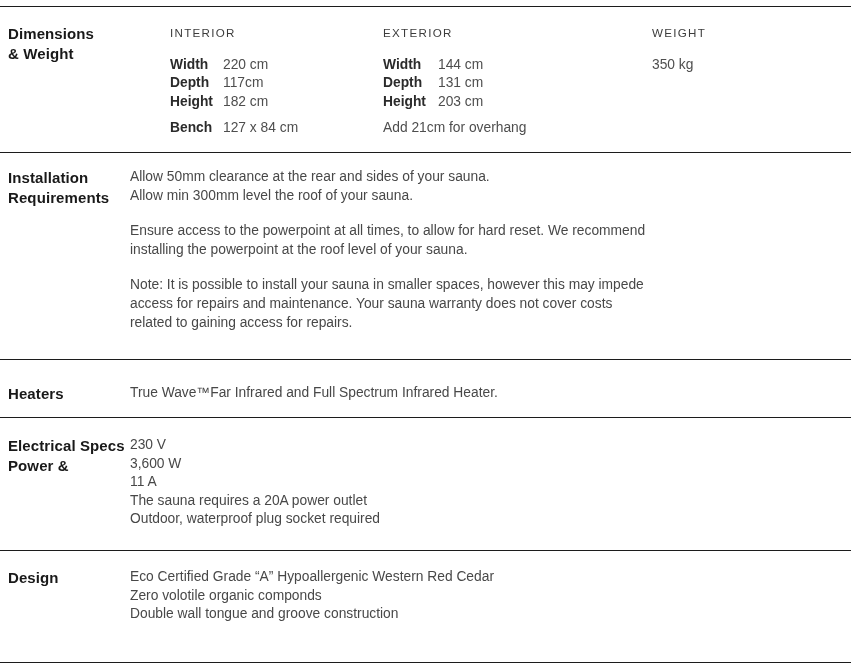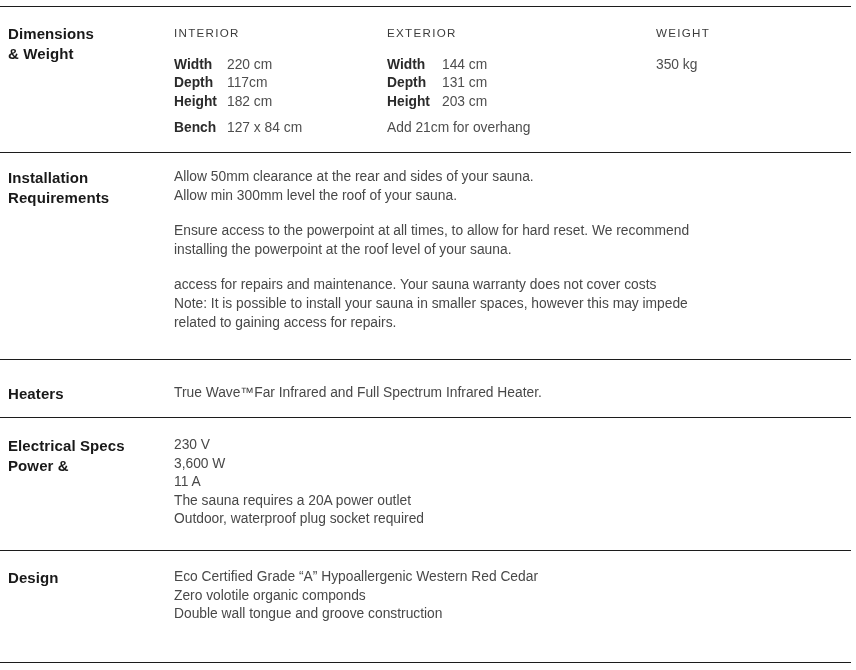--- a/index.html
+++ b/index.html
@@ -20,21 +20,20 @@
   }
   .rule {
     height: 0;
     border-top: 1.6px solid #1c1c1c;
   }
   .section {
     box-sizing: border-box;
     border-top: 1.6px solid #1c1c1c;
     display: flex;
     align-items: flex-start;
-    gap: 44px;
   }
   .section.s-dimensions { height: 146px; padding-top: 17px; }
   .section.s-installation { height: 207px; padding-top: 15px; }
   .section.s-heaters { height: 58px; padding-top: 24px; }
   .section.s-power { height: 133px; padding-top: 18px; }
   .section.s-design { height: 112px; padding-top: 17px; }
 
   .label-col {
     box-sizing: border-box;
     width: 130px;
@@ -47,21 +46,21 @@
     letter-spacing: 0.1px;
   }
   .content-col {
     flex: 1 1 auto;
     font-size: 13.8px;
     line-height: 18.6px;
     color: #484848;
   }
 
   
-  .dim-columns { display: flex; }
+  .dim-columns { display: flex; margin-left: 40px; }
   .dim-col-interior { width: 213px; flex: 0 0 213px; }
   .dim-col-exterior { width: 269px; flex: 0 0 269px; }
   .dim-col-weight { flex: 1 1 auto; }
   .col-header {
     font-size: 11.6px;
     letter-spacing: 1.3px;
     color: #3c3c3c;
     margin-bottom: 13px;
     white-space: nowrap;
   }
@@ -150,22 +149,22 @@
     <div class="content-col">
       <p class="para">
         <span class="line">Allow 50mm clearance at the rear and sides of your sauna.</span>
         <span class="line">Allow min 300mm level the roof of your sauna.</span>
       </p>
       <p class="para">
         <span class="line">Ensure access to the powerpoint at all times, to allow for hard reset. We recommend</span>
         <span class="line">installing the powerpoint at the roof level of your sauna.</span>
       </p>
       <p class="para">
+        <span class="line">Note: It is possible to install your sauna in smaller spaces, however this may impede</span>
         <span class="line">access for repairs and maintenance. Your sauna warranty does not cover costs</span>
-        <span class="line">Note: It is possible to install your sauna in smaller spaces, however this may impede</span>
         <span class="line">related to gaining access for repairs.</span>
       </p>
     </div>
   </div>
 
   <div class="section s-heaters">
     <div class="label-col">
       <span class="line">Heaters</span>
     </div>
     <div class="content-col">

